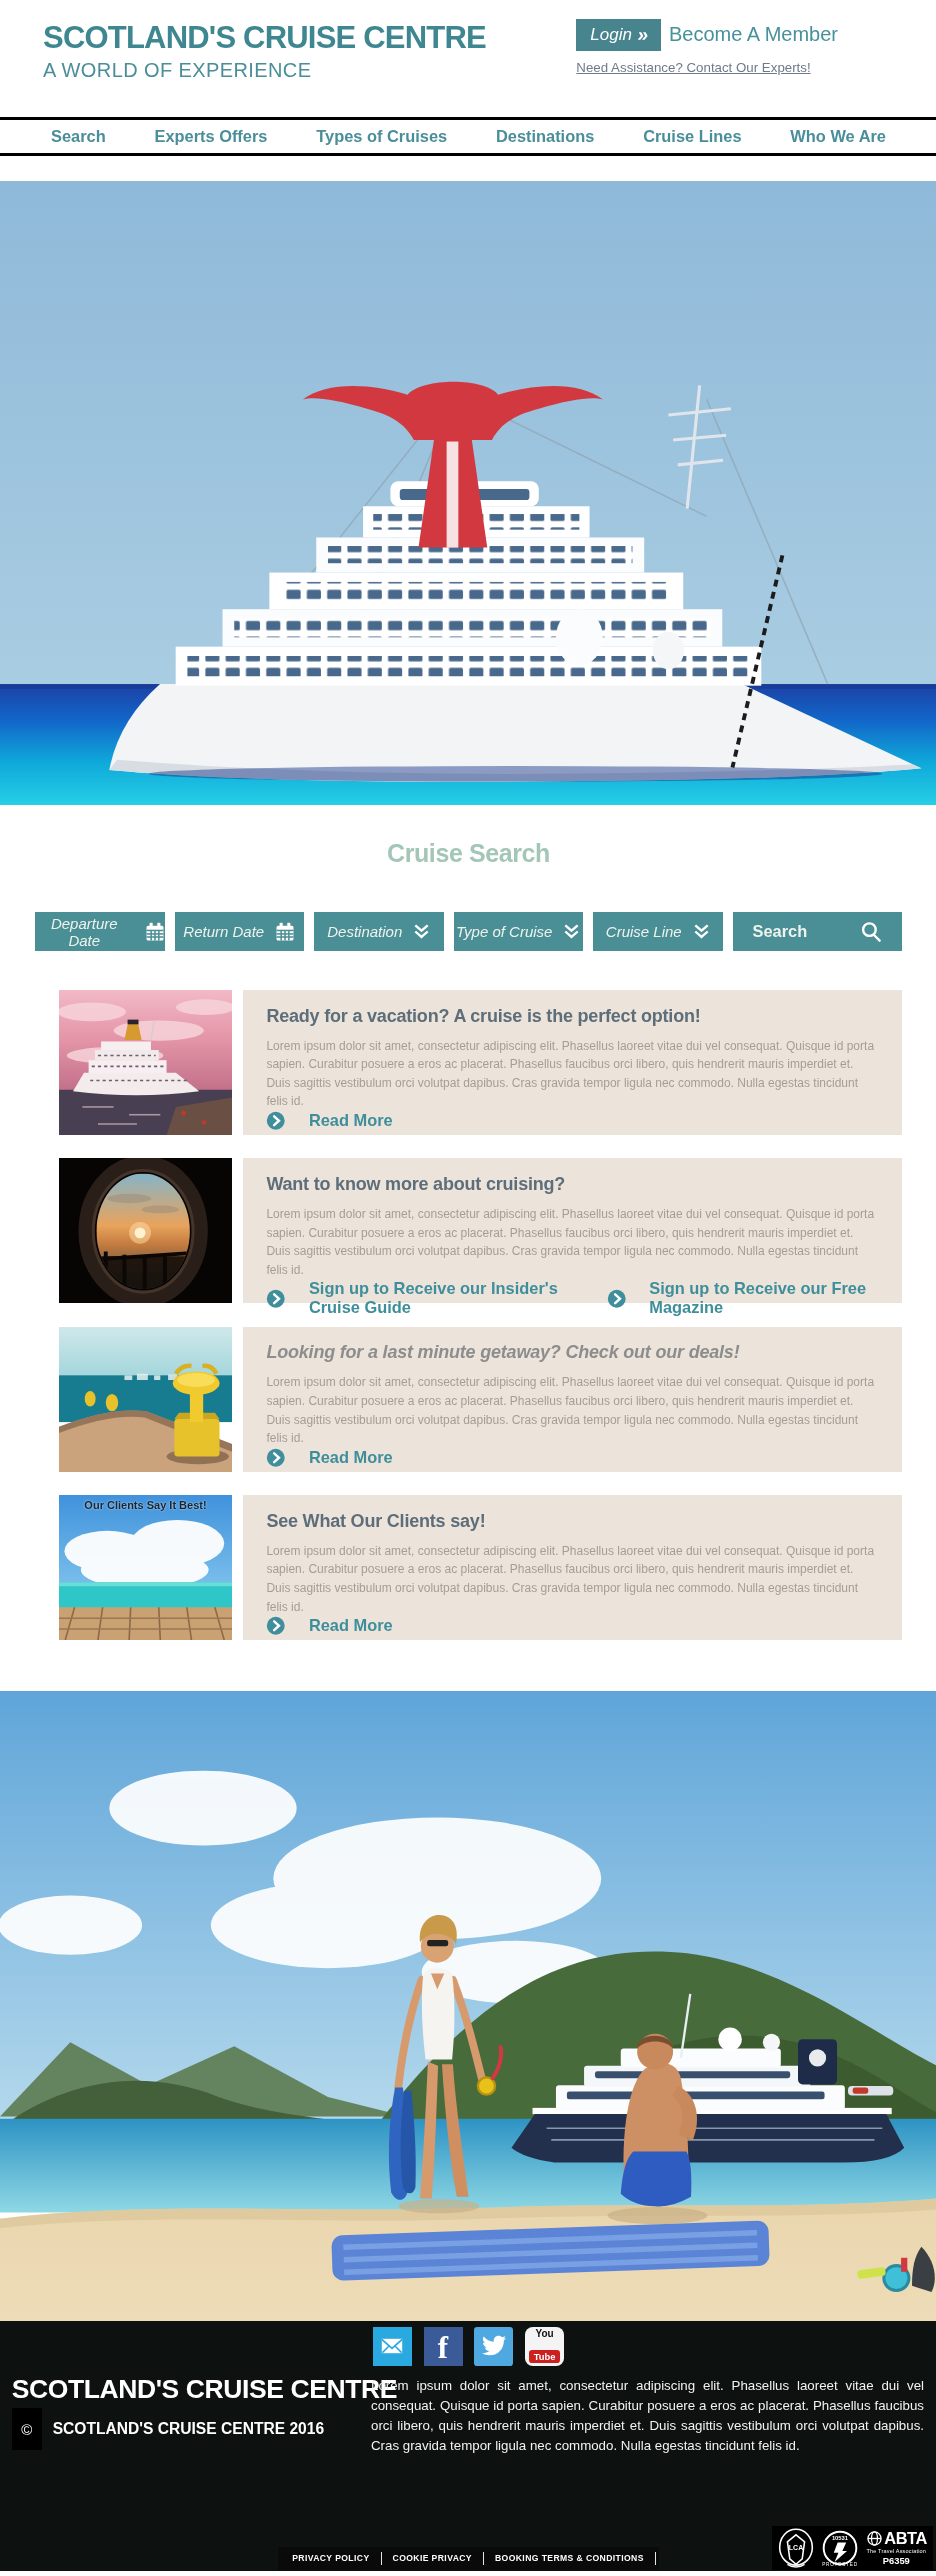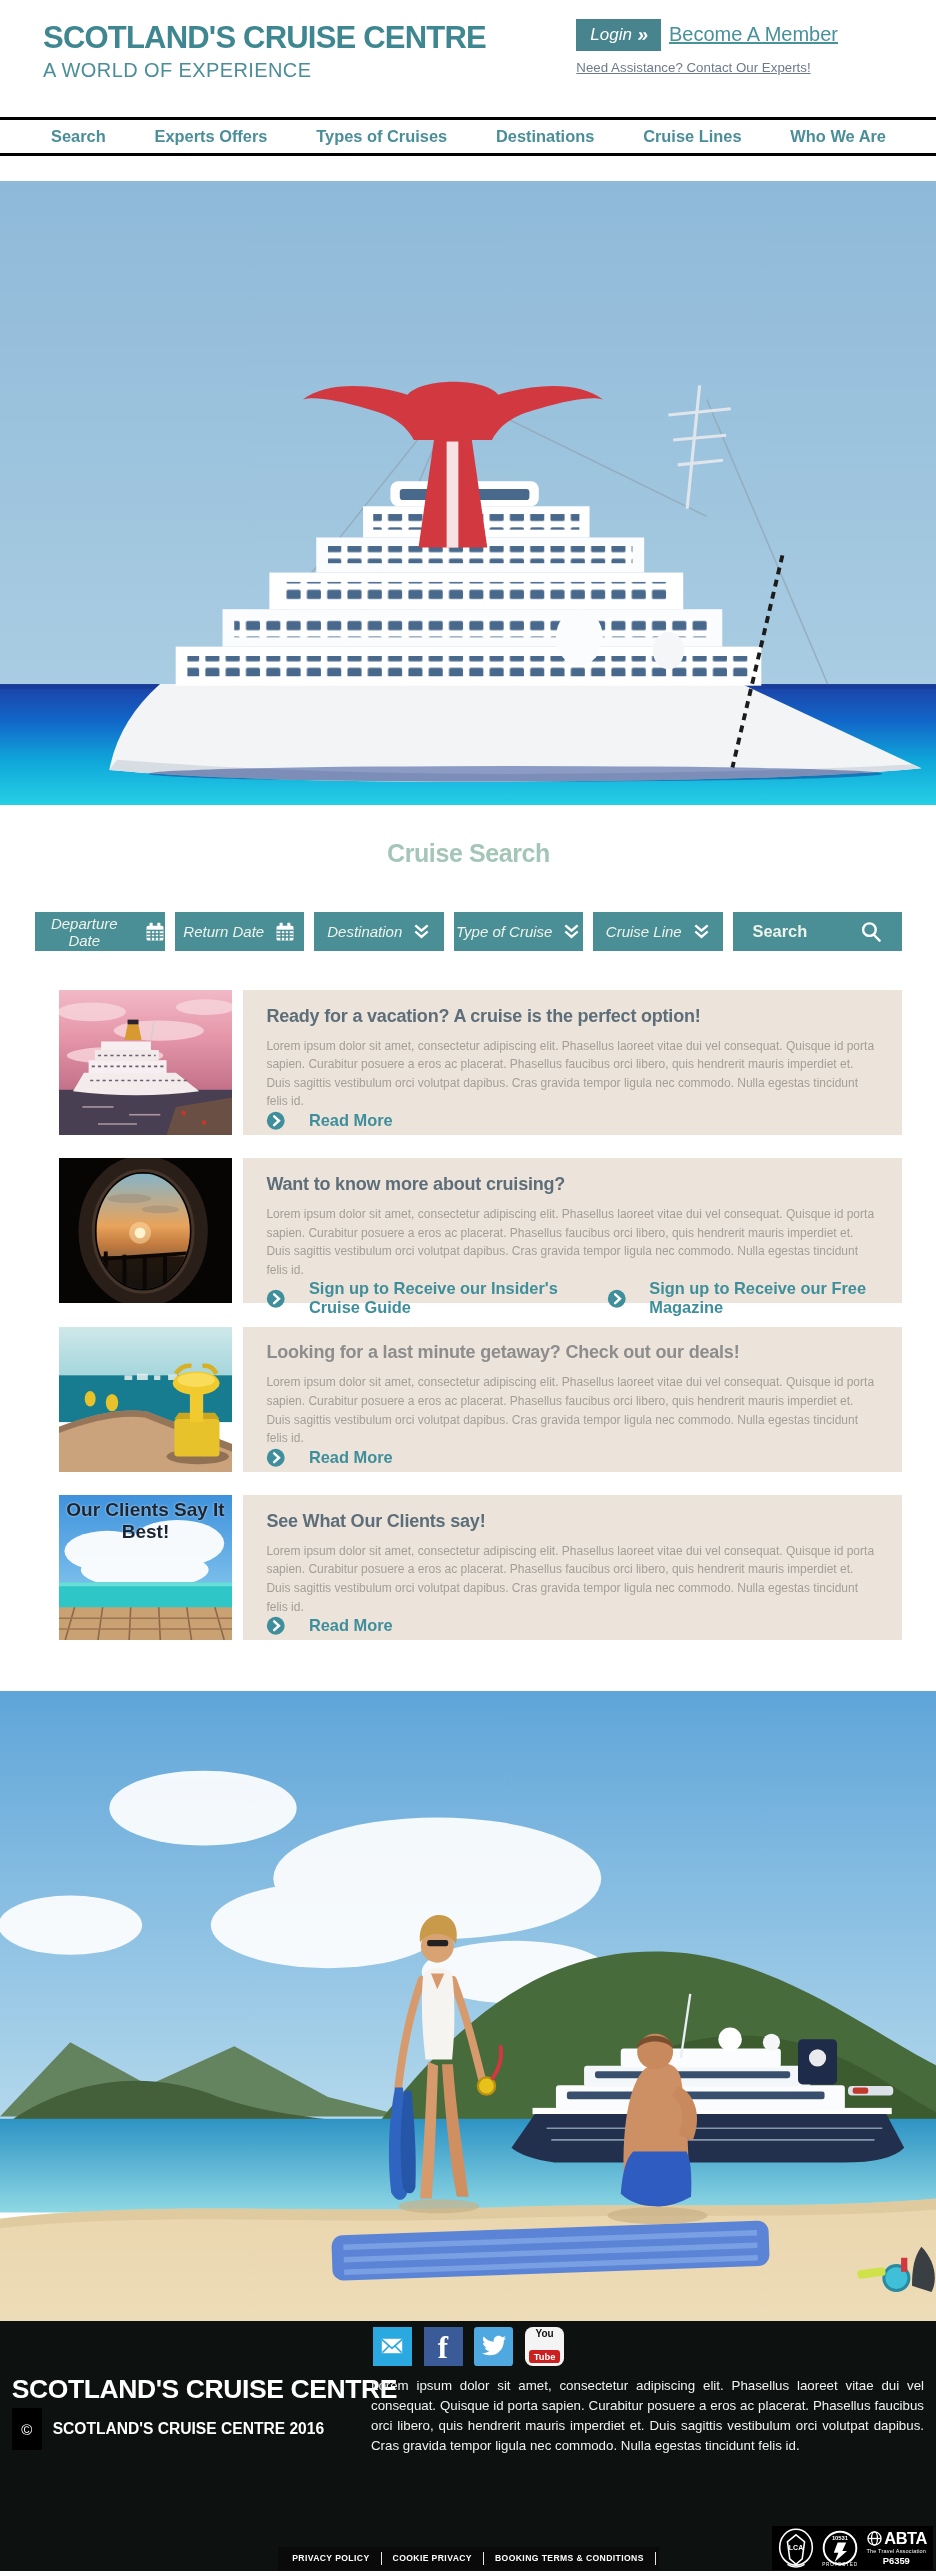--- a/index.html
+++ b/index.html
@@ -10,21 +10,21 @@
   
   .header { height:117px; position:relative; }
   .logo { position:absolute; left:43px; top:20px; }
   .logo h1 { font-size:31px; font-weight:bold; color:#3eololo; }
   .logo h1 { color:#3e8791; letter-spacing:-0.8px; }
   .logo .tagline { font-size:20px; color:#4a8e99; letter-spacing:0.4px; margin-top:3.1px; }
   .header-right { position:absolute; right:99px; top:19px; }
   .login-row { display:flex; align-items:center; gap:7.8px; }
   .login-btn { background:#47848e; color:#fff; font-style:italic; font-size:17px; padding:5.5px 12.5px 6.2px 14px; display:inline-flex; align-items:center; gap:6.2px; cursor:pointer; }
   .login-btn .chev { font-style:normal; font-weight:bold; font-size:19px; line-height:1; transform:skewX(-8deg); }
-  .become { color:#47919b; font-size:20px; text-decoration:underline; cursor:pointer; }
+  .become { color:#47919b; font-size:20px; cursor:pointer; }
   .assist { margin-top:9.4px; font-size:13.3px; color:#6e7a8a; text-decoration:underline; cursor:pointer; display:inline-block; }
 
   
   .nav { border-top:3.1px solid #000; border-bottom:3.1px solid #000; height:39px; display:flex; align-items:center; justify-content:space-between; padding:0 51px; }
   .nav a { color:#4a8e99; font-size:16.4px; font-weight:bold; text-decoration:none; cursor:pointer; }
 
   .gap1 { height:25px; }
 
   
   .hero { height:624px; position:relative; }
@@ -36,24 +36,24 @@
   .filters { margin-top:44px; padding:0 35px; display:flex; gap:10px; }
   .fbtn { flex:1; height:39px; background:#4b8f96; color:#eef3ec; font-style:italic; font-size:15px; display:flex; align-items:center; justify-content:center; gap:11px; cursor:pointer; border:none; }
   .fbtn.search-btn { font-style:normal; font-weight:bold; font-size:16.4px; justify-content:space-between; padding:0 20px; }
   .fbtn svg { flex:none; }
 
   
   .rows { margin-top:39px; padding-left:59px; padding-right:35px; }
   .row { display:flex; gap:11px; margin-bottom:23.4px; height:145px;border-radius:10px; }
   .thumb { width:173px; flex:none; position:relative; overflow:hidden; }
   .thumb svg { display:block; width:173px; height:145px; }
-  .thumb-caption { position:absolute; top:3.9px; left:0; right:0; text-align:center; font-size:19px; font-weight:bold; color:#1b2531; text-shadow:0 0 2.3px rgba(255,255,255,.7); }
+  .thumb-caption { position:absolute; top:3.9px; left:0; right:0; text-align:center; font-size:11px; font-weight:bold; color:#1b2531; text-shadow:0 0 2.3px rgba(255,255,255,.7); }
   .panel { flex:1; background:#ece4da; padding:15.6px 23.4px 14px 23.4px; display:flex; flex-direction:column; }
   .panel h3 { font-size:18px; font-weight:bold; color:#5d6e7a; letter-spacing:-0.2px; margin-bottom:10px; }
-  .panel.gray-head h3 { color:#8d8d8d; }
+  .panel.gray-head h3 { color:#8d8d8d;font-style:italic; }
   .panel p { font-size:12px; line-height:1.55; color:#a39e98; max-width:624px; }
   .cta-row { margin-top:auto; display:flex; gap:20px; align-items:center; }
   .cta { display:inline-flex; align-items:center; gap:23px; color:#3e8e9b; font-size:16.4px; font-weight:bold; text-decoration:none; cursor:pointer; }
   .cta svg { flex:none; }
 
   
   .beach { margin-top:51px; height:630px; }
   .beach svg { display:block; width:937px; height:630px; }
 
   

